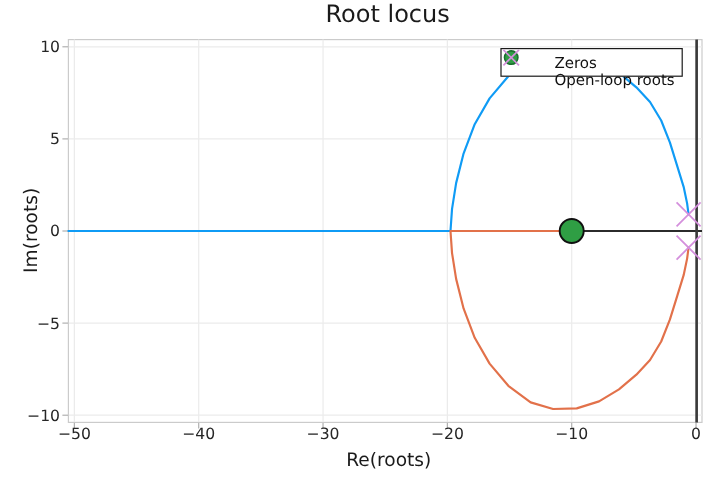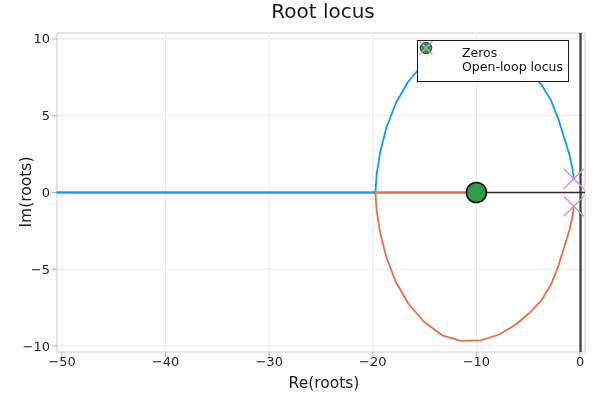--- a/index.html
+++ b/index.html
@@ -4,21 +4,21 @@
 <style>
   html,body{margin:0;padding:0;}
   body{
     width:600px;height:400px;background:#ffffff;overflow:hidden;
     font-family:"DejaVu Sans","Liberation Sans",sans-serif;
     position:relative;
   }
   .fig{position:absolute;left:0;top:0;width:600px;height:400px;}
   svg{position:absolute;left:0;top:0;}
   .legend{
-    position:absolute;left:417px;top:40px;width:152px;height:42px;
+    position:absolute;left:417px;top:40px;width:152px;height:24px;
     box-sizing:border-box;border:1px solid #1a1a1a;background:#ffffff;
     padding-top:5px;z-index:5;
   }
   .legend-row{display:flex;align-items:center;height:14px;}
   .legend-marker-cell{width:44px;display:flex;justify-content:center;align-items:center;flex:0 0 44px;}
   .legend-label{font-size:12.5px;color:#111111;line-height:14px;white-space:nowrap;}
 </style>
 </head>
 <body>
 
@@ -83,16 +83,16 @@
       </span>
       <span class="legend-label">Zeros</span>
     </div>
     <div class="legend-row">
       <span class="legend-marker-cell">
         <svg width="16" height="14">
           <line id="legend-pole-glyph-a" x1="1.5" y1="0.5" x2="14.5" y2="13.5" stroke="#d48fdc" stroke-width="1.4"></line>
           <line id="legend-pole-glyph-b" x1="14.5" y1="0.5" x2="1.5" y2="13.5" stroke="#d48fdc" stroke-width="1.4"></line>
         </svg>
       </span>
-      <span class="legend-label">Open-loop locus</span>
+      <span class="legend-label">Open-loop roots</span>
     </div>
   </div>
 </div>
 
 </body></html>

